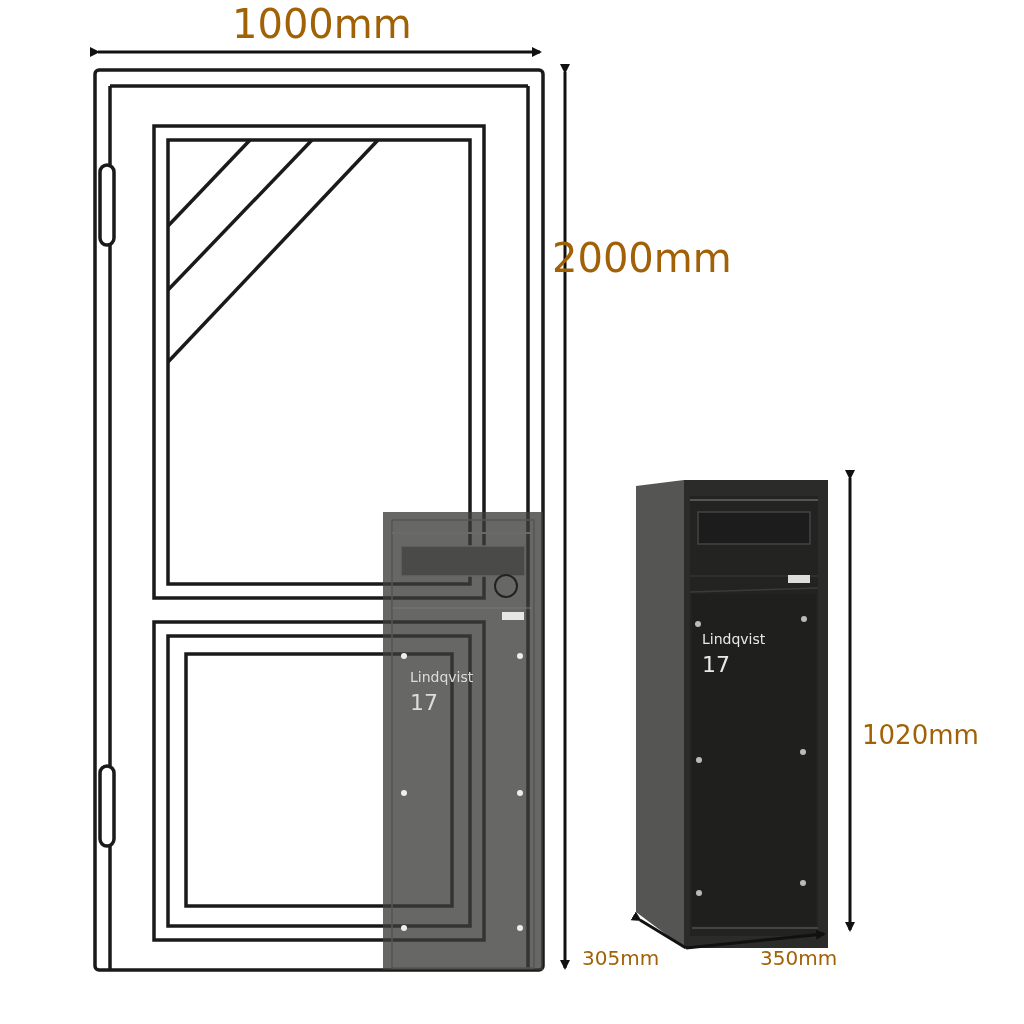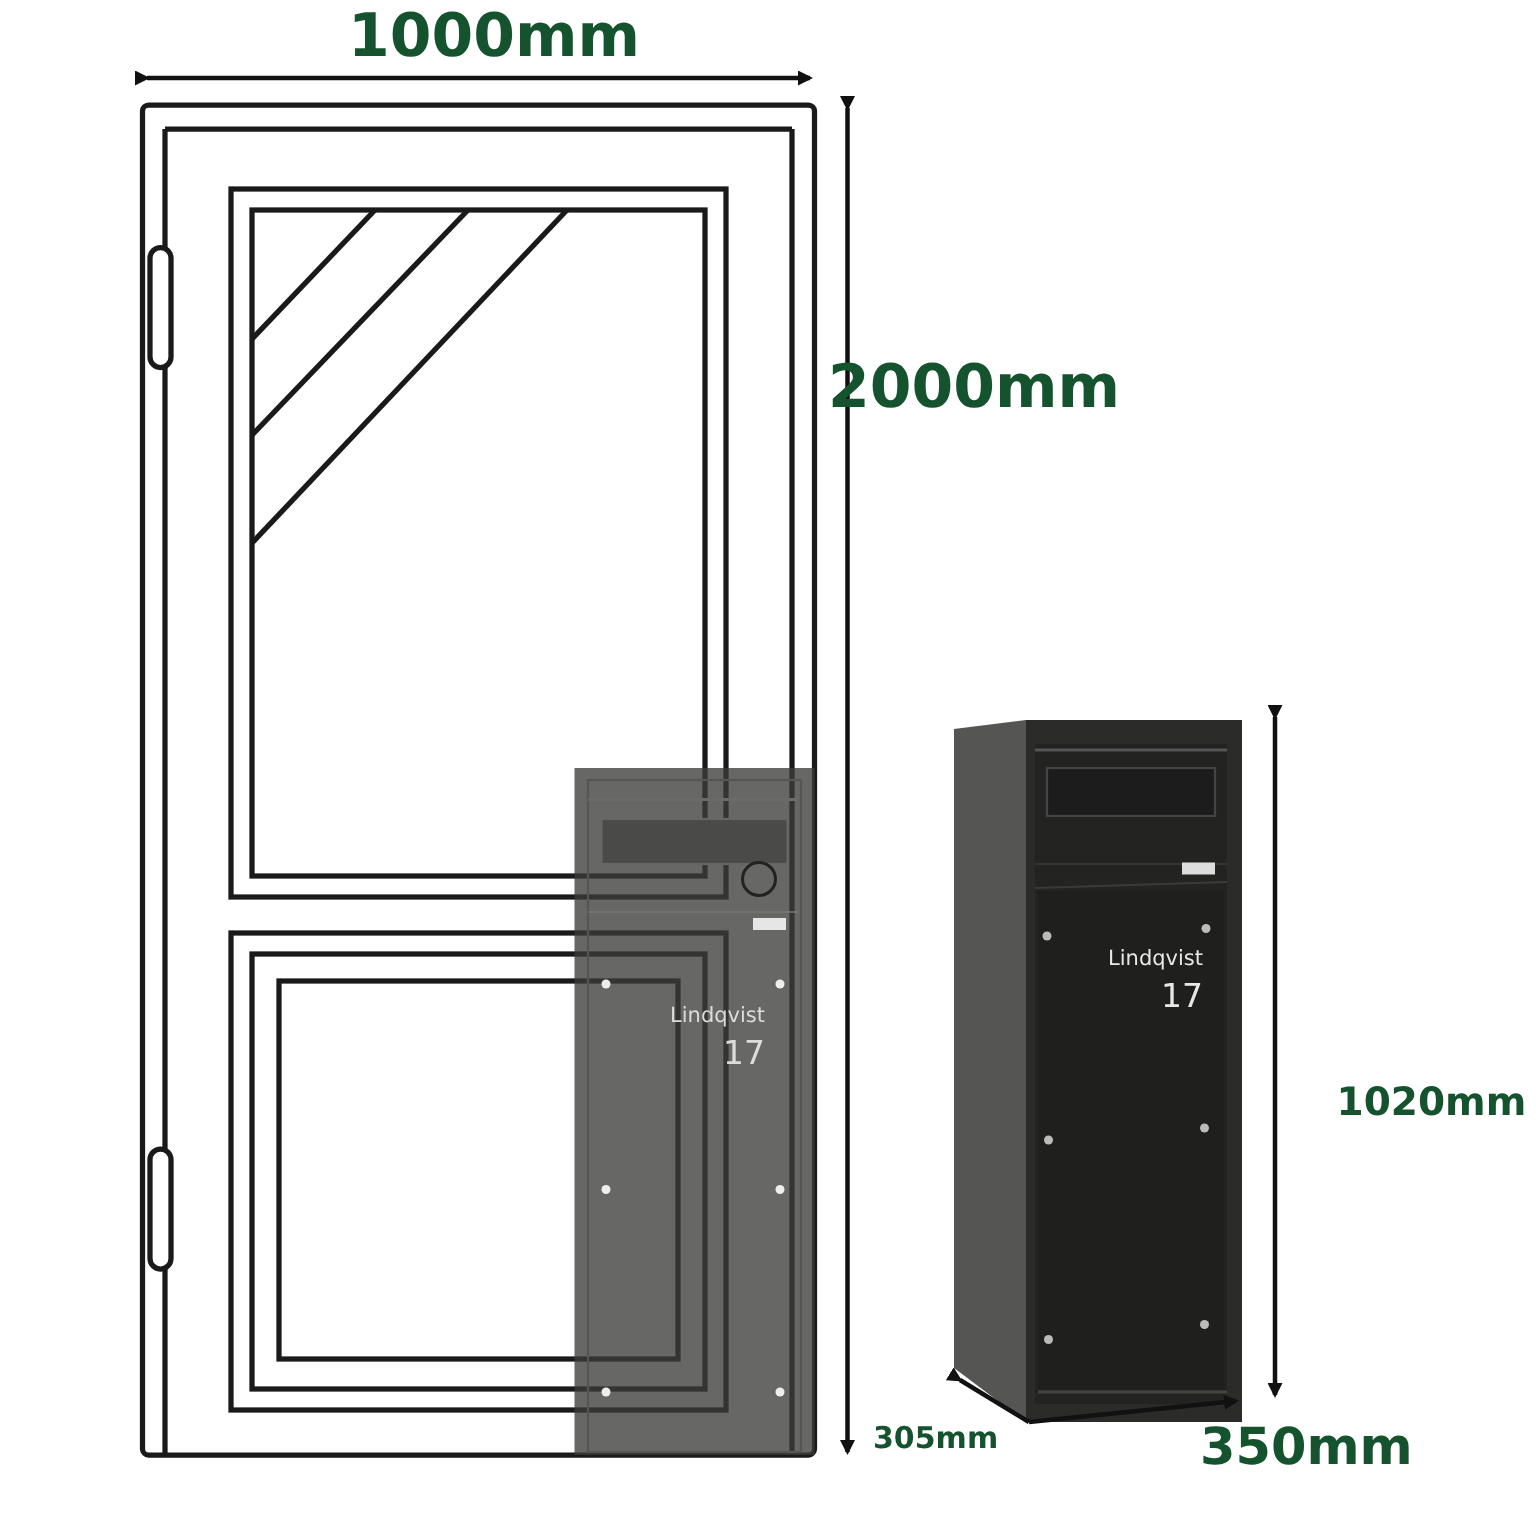--- a/index.html
+++ b/index.html
@@ -1,25 +1,25 @@
 <!DOCTYPE html>
 <html><head>
 <meta charset="utf-8">
 <style>
   html, body { margin: 0; padding: 0; background: #ffffff; }
   body { width: 1024px; height: 1024px; position: relative; overflow: hidden;
          font-family: "DejaVu Sans", "Liberation Sans", sans-serif; }
   svg { position: absolute; left: 0; top: 0; }
-  .dim-label { position: absolute; color: #14532d; font-family: "DejaVu Sans", sans-serif; white-space: nowrap; line-height: 1; font-weight: bold; }
+  .dim-label { position: absolute; color: #a16207; font-family: "DejaVu Sans", sans-serif; white-space: nowrap; line-height: 1; }
   .lbl-width { left: 232px; top: 4px; font-size: 40px; }
   .lbl-height { left: 552px; top: 238px; font-size: 40px; }
-  .lbl-box-h { left: 862px; top: 722px; font-size: 26px; margin-left: 29px; }
+  .lbl-box-h { left: 862px; top: 722px; font-size: 26px; }
   .lbl-depth { left: 582px; top: 948px; font-size: 20px; }
-  .lbl-box-w { left: 800px; top: 948px; font-size: 34px; }
-  .plate-text { position: absolute; color: #e8e8e8; font-family: "DejaVu Sans", sans-serif; text-align: right; line-height: 1; }
+  .lbl-box-w { left: 760px; top: 948px; font-size: 20px; }
+  .plate-text { position: absolute; color: #e8e8e8; font-family: "DejaVu Sans", sans-serif; text-align: left; line-height: 1; }
   .ov-name { left: 410px; top: 670px; width: 100px; font-size: 14px; color: #dcdcdc; }
   .ov-num  { left: 410px; top: 692px; width: 100px; font-size: 22px; color: #dcdcdc; }
   .bx-name { left: 702px; top: 632px; width: 100px; font-size: 14px; }
   .bx-num  { left: 702px; top: 654px; width: 100px; font-size: 22px; }
 </style>
 </head>
 <body>
 
 <svg width="1024" height="1024" viewBox="0 0 1024 1024">
   <defs>

